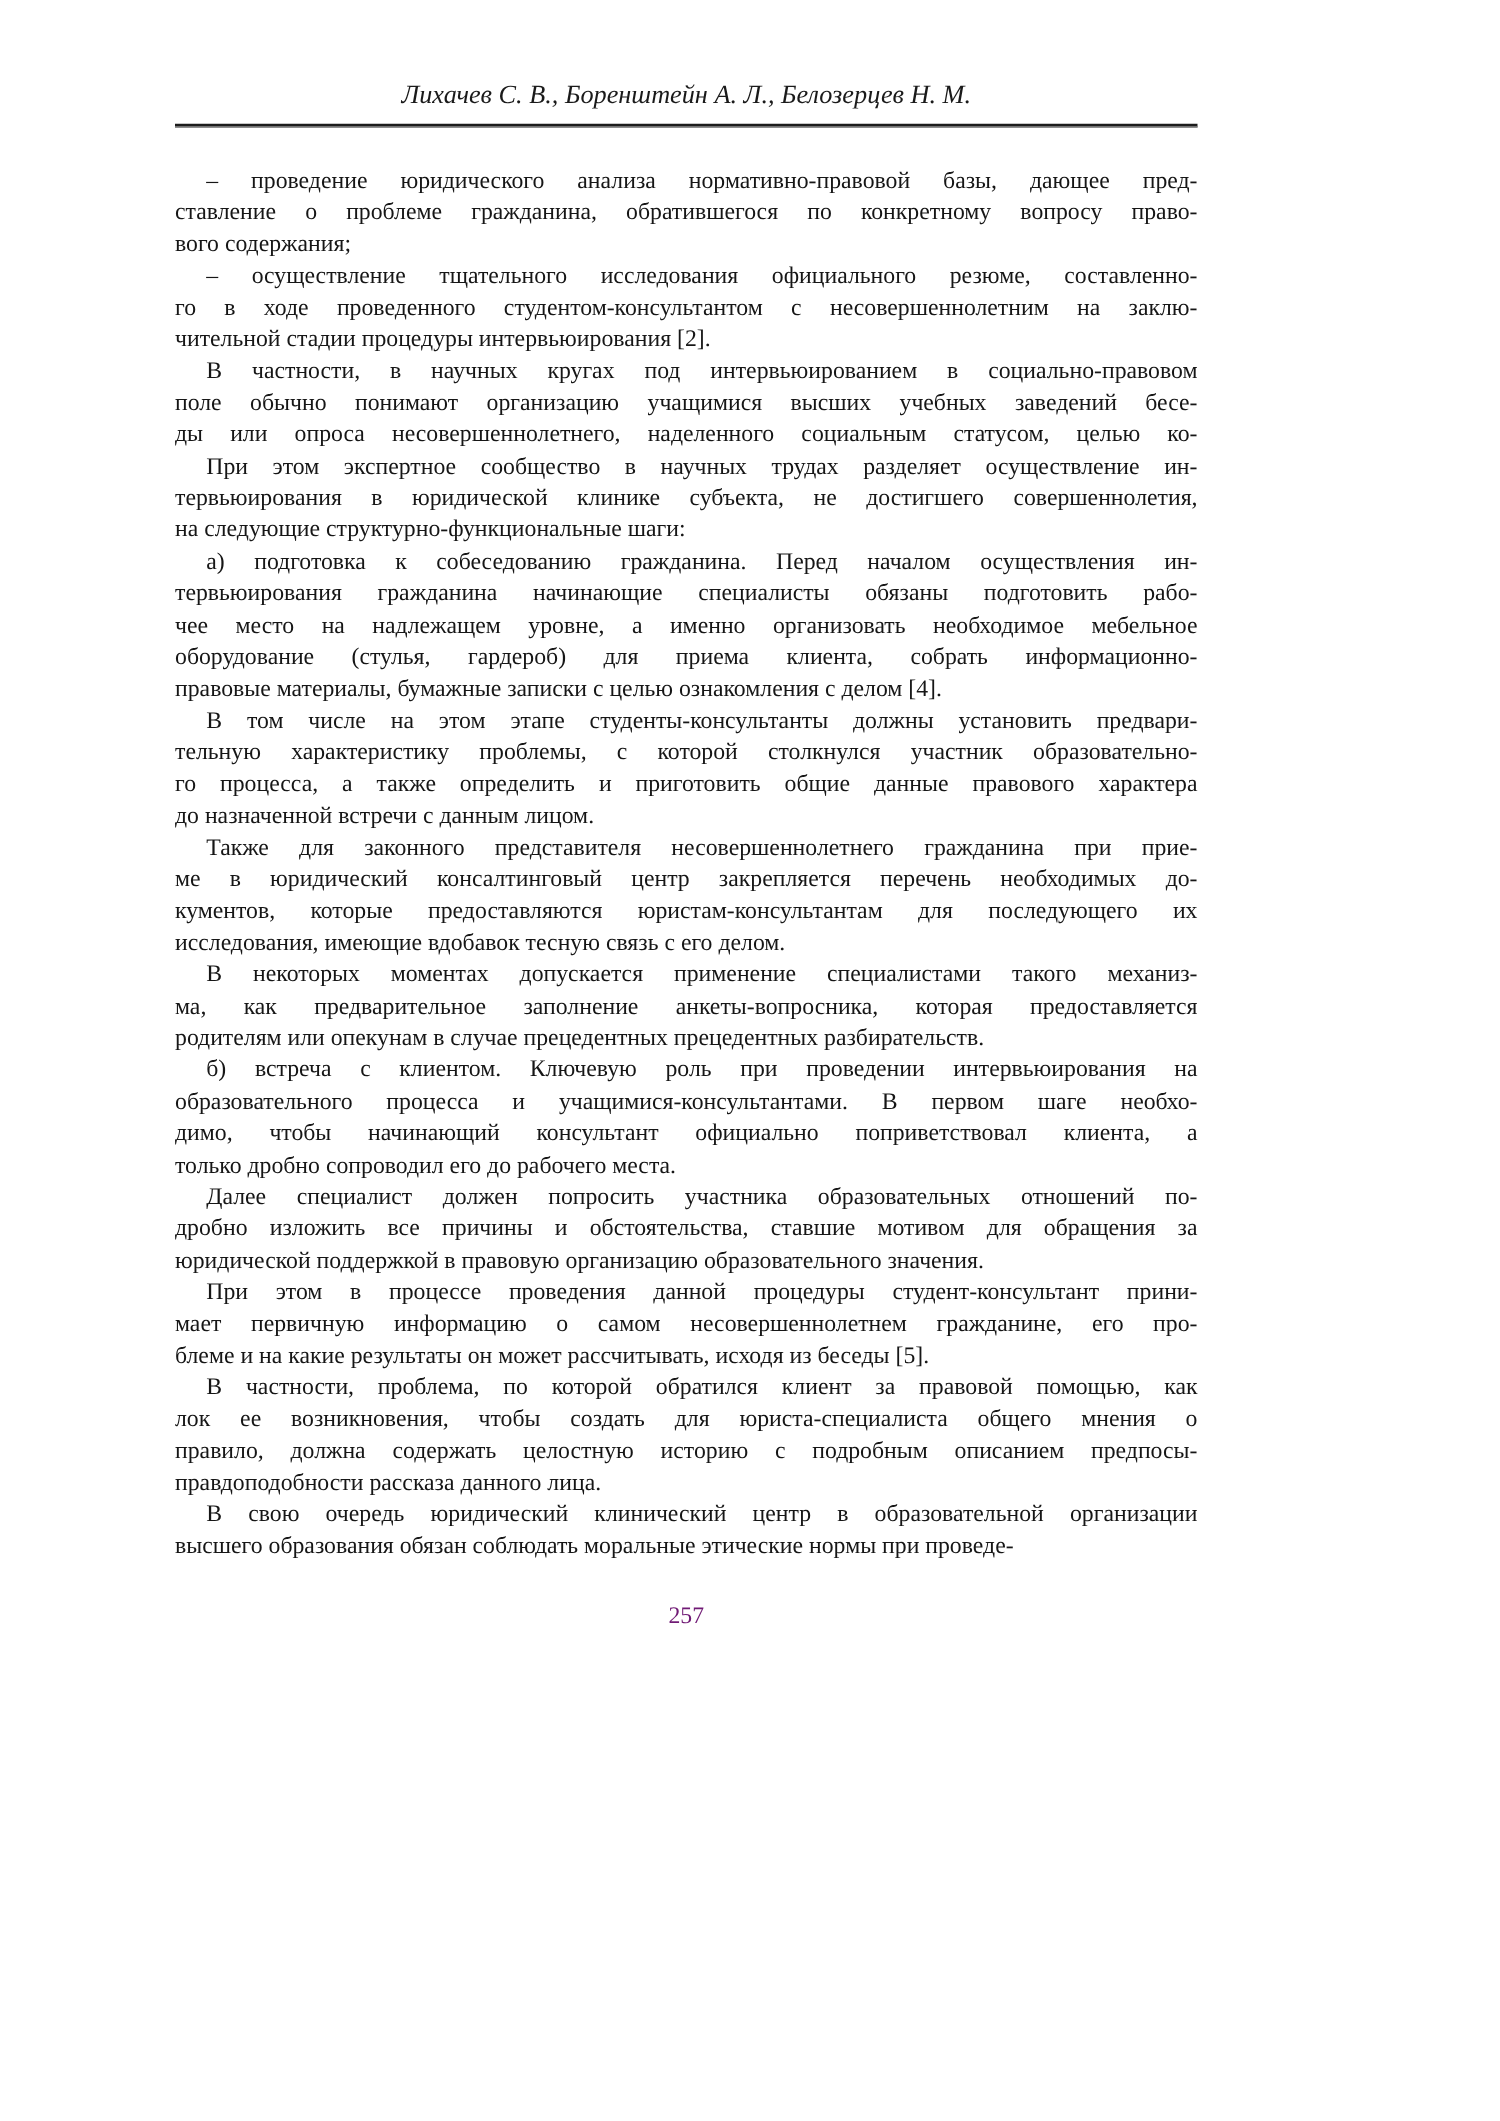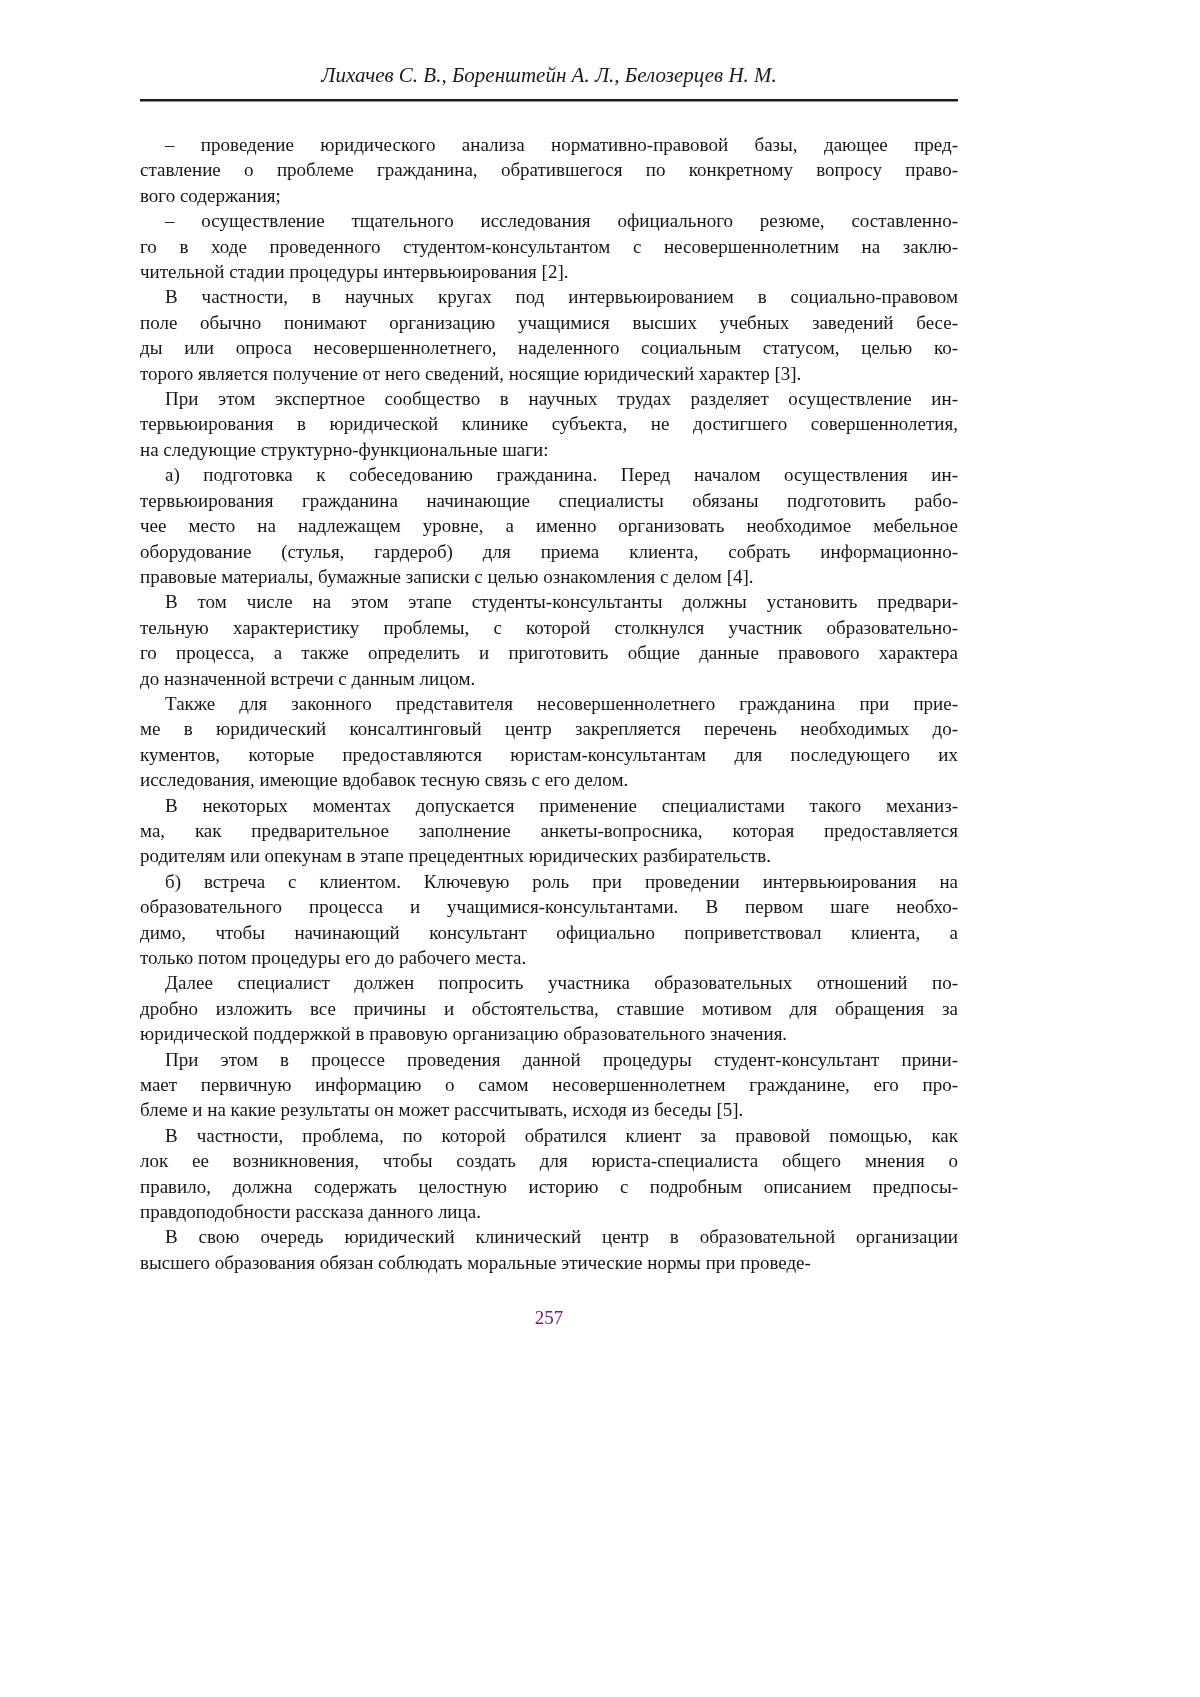--- a/index.html
+++ b/index.html
@@ -73,21 +73,20 @@
         </div>
         <div class="paragraph">
           <div class="line first">– осуществление тщательного исследования официального резюме, составленно-</div>
           <div class="line">го в ходе проведенного студентом-консультантом с несовершеннолетним на заклю-</div>
           <div class="line last">чительной стадии процедуры интервьюирования [2].</div>
         </div>
         <div class="paragraph">
           <div class="line first">В частности, в научных кругах под интервьюированием в социально-правовом</div>
           <div class="line">поле обычно понимают организацию учащимися высших учебных заведений бесе-</div>
           <div class="line">ды или опроса несовершеннолетнего, наделенного социальным статусом, целью ко-</div>
-          <div class="line last">торого является получение от него сведений, носящие юридический характер [3].</div>
         </div>
         <div class="paragraph">
           <div class="line first">При этом экспертное сообщество в научных трудах разделяет осуществление ин-</div>
           <div class="line">тервьюирования в юридической клинике субъекта, не достигшего совершеннолетия,</div>
           <div class="line last">на следующие структурно-функциональные шаги:</div>
         </div>
         <div class="paragraph">
           <div class="line first">а) подготовка к собеседованию гражданина. Перед началом осуществления ин-</div>
           <div class="line">тервьюирования гражданина начинающие специалисты обязаны подготовить рабо-</div>
           <div class="line">чее место на надлежащем уровне, а именно организовать необходимое мебельное</div>
@@ -102,27 +101,27 @@
         </div>
         <div class="paragraph">
           <div class="line first">Также для законного представителя несовершеннолетнего гражданина при прие-</div>
           <div class="line">ме в юридический консалтинговый центр закрепляется перечень необходимых до-</div>
           <div class="line">кументов, которые предоставляются юристам-консультантам для последующего их</div>
           <div class="line last">исследования, имеющие вдобавок тесную связь с его делом.</div>
         </div>
         <div class="paragraph">
           <div class="line first">В некоторых моментах допускается применение специалистами такого механиз-</div>
           <div class="line">ма, как предварительное заполнение анкеты-вопросника, которая предоставляется</div>
-          <div class="line last">родителям или опекунам в этапе прецедентных юридических разбирательств.</div>
+          <div class="line last">родителям или опекунам в случае прецедентных прецедентных разбирательств.</div>
         </div>
         <div class="paragraph">
           <div class="line first">б) встреча с клиентом. Ключевую роль при проведении интервьюирования на</div>
           <div class="line">образовательного процесса и учащимися-консультантами. В первом шаге необхо-</div>
           <div class="line">димо, чтобы начинающий консультант официально поприветствовал клиента, а</div>
-          <div class="line last">только потом процедуры его до рабочего места.</div>
+          <div class="line last">только дробно сопроводил его до рабочего места.</div>
         </div>
         <div class="paragraph">
           <div class="line first">Далее специалист должен попросить участника образовательных отношений по-</div>
           <div class="line">дробно изложить все причины и обстоятельства, ставшие мотивом для обращения за</div>
           <div class="line last">юридической поддержкой в правовую организацию образовательного значения.</div>
         </div>
         <div class="paragraph">
           <div class="line first">При этом в процессе проведения данной процедуры студент-консультант прини-</div>
           <div class="line">мает первичную информацию о самом несовершеннолетнем гражданине, его про-</div>
           <div class="line last">блеме и на какие результаты он может рассчитывать, исходя из беседы [5].</div>

